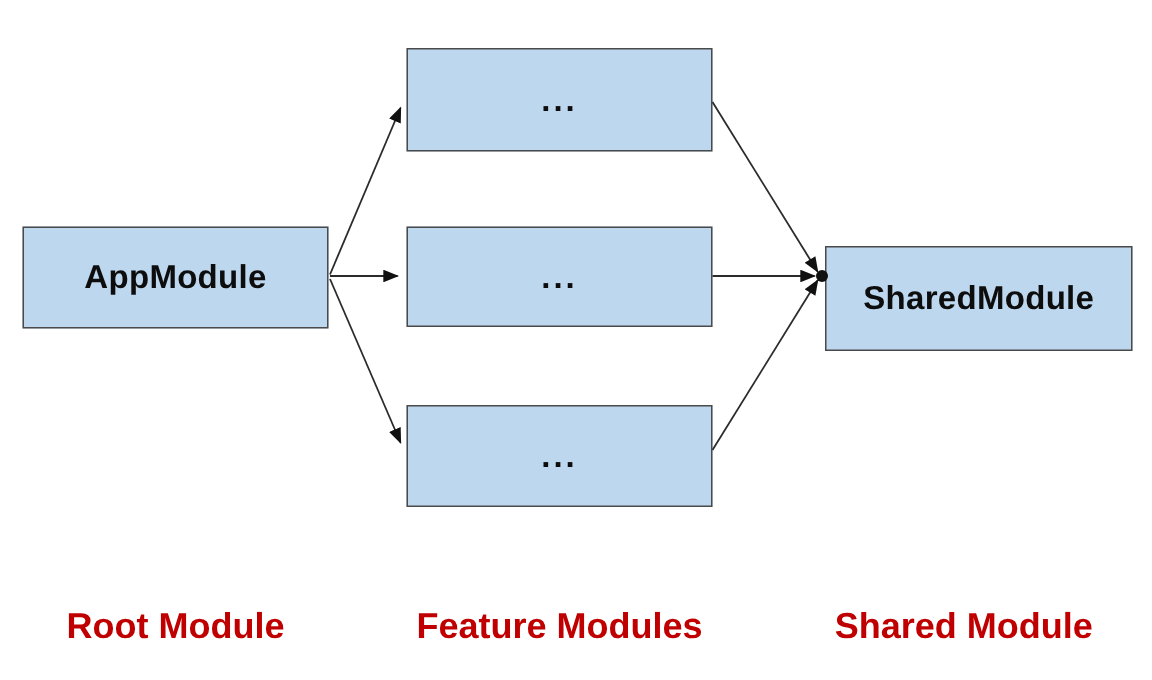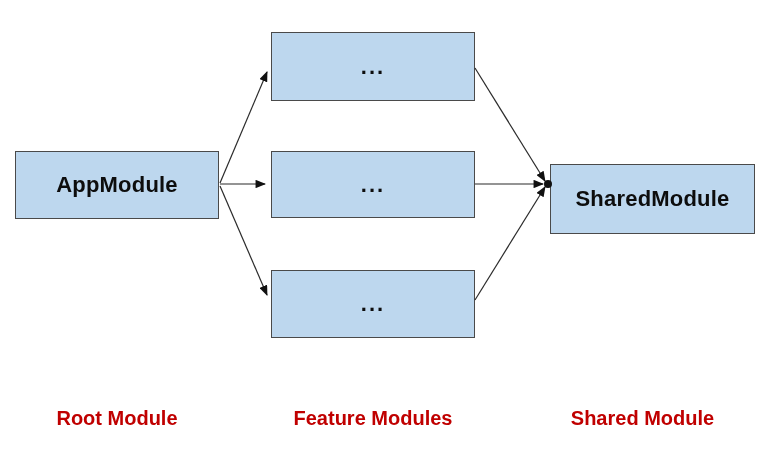--- a/index.html
+++ b/index.html
@@ -39,21 +39,21 @@
   #node-shared  { left: 550px; top: 164px; width: 205px; height: 70px; }
 
   .caption {
     position: absolute;
     top: 403px;
     height: 30px;
     display: flex;
     align-items: center;
     justify-content: center;
     font-weight: bold;
-    font-size: 20px;
+    font-size: 24px;
     color: #c00000;
   }
   #caption-root    { left: 15px;  width: 204px; }
   #caption-feature { left: 268px; width: 210px; }
   #caption-shared  { left: 540px; width: 205px; }
 
   svg.connectors {
     position: absolute;
     left: 0;
     top: 0;

